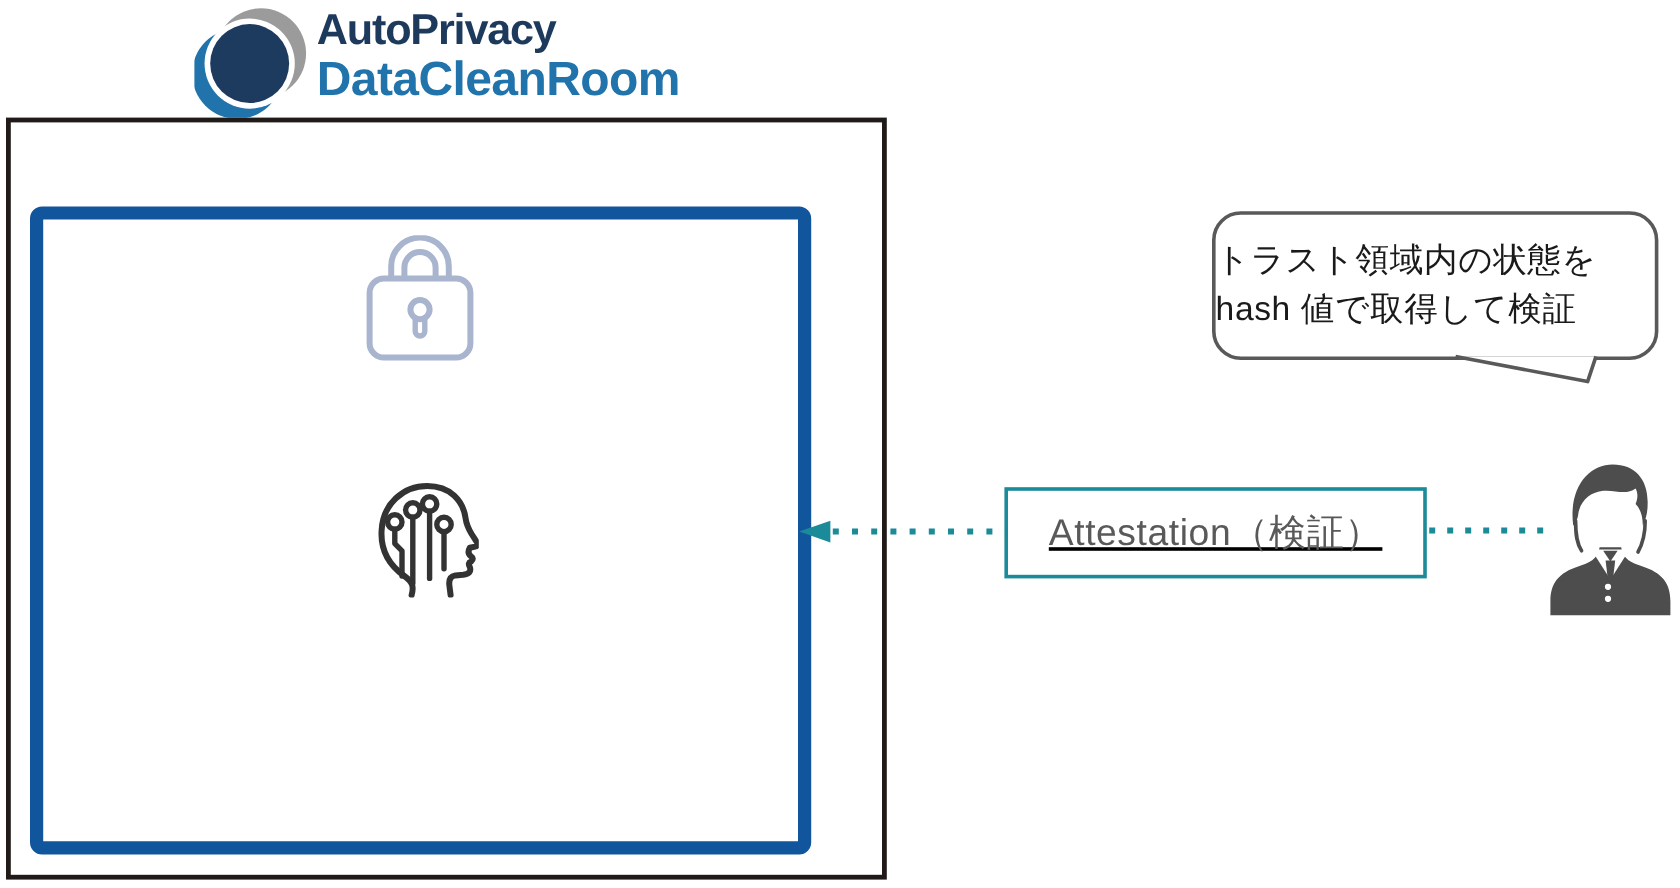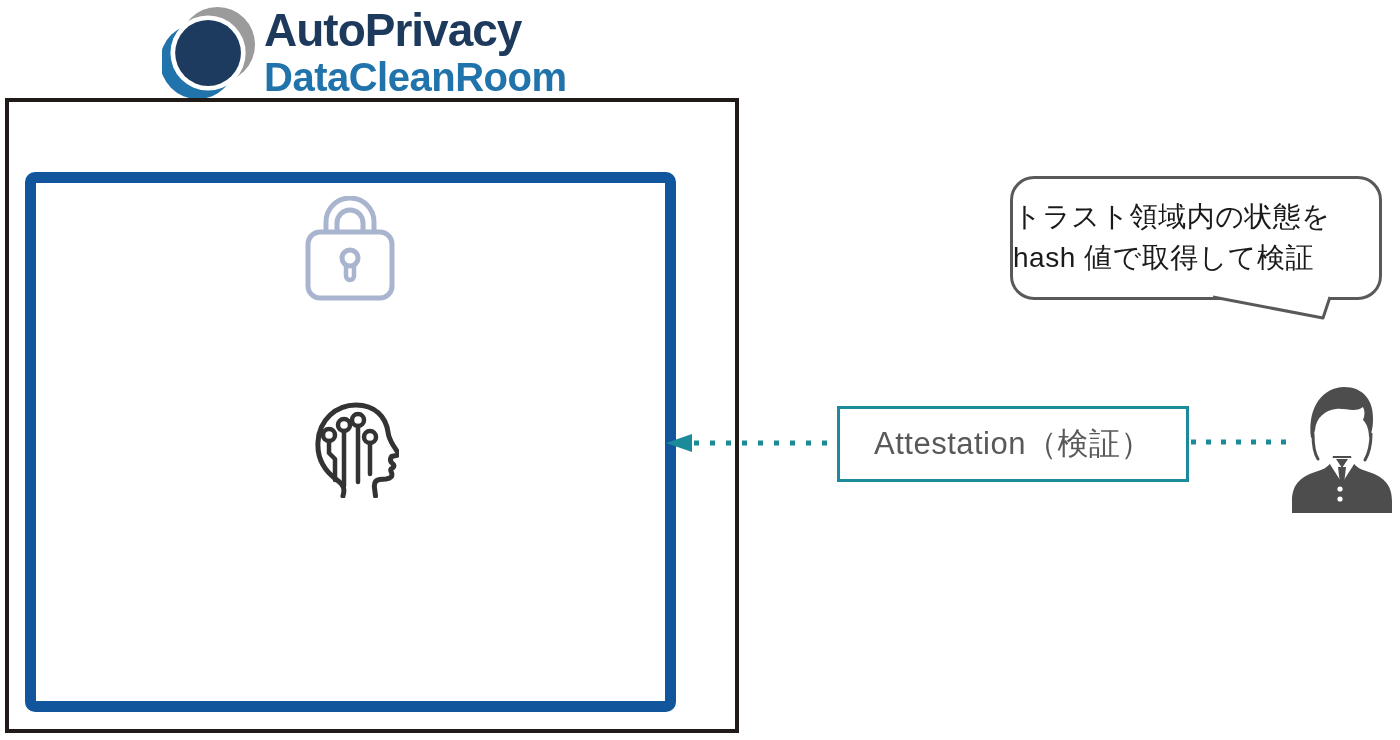--- a/index.html
+++ b/index.html
@@ -11,21 +11,21 @@
     height: 740px;
     background: #ffffff;
     overflow: hidden;
   }
 
   
   .logo { position: absolute; left: 162px; top: 4px; display: flex; align-items: flex-start; }
   .logo-icon { width: 94px; height: 94px; margin-top: 2px; }
   .logo-text { margin-left: 8px; padding-top: 2px; }
   .logo-title {
-    font-size: 46px; font-weight: bold; letter-spacing: -1px;
+    font-size: 36px; font-weight: bold; letter-spacing: -1px;
     color: #1d3a5c; line-height: 1.06;
   }
   .logo-subtitle {
     font-size: 40px; font-weight: bold; letter-spacing: -0.5px;
     color: #2173ab; line-height: 1.0; margin-top: 2px;
   }
 
   
   .outer-box {
     position: absolute; left: 5px; top: 98px;
@@ -65,20 +65,21 @@
   }
 
   
   .attestation-box {
     position: absolute; left: 837px; top: 406px;
     width: 352px; height: 76px;
     border: 3px solid #1b8a99;
     background: #ffffff;
     display: flex; align-items: center; justify-content: center;
     z-index: 3;
+    text-decoration: underline;
   }
   .attestation-label {
     font-size: 31px; color: #595959; letter-spacing: 0.5px; white-space: nowrap;
   }
 
   
   .connector-left  { position: absolute; left: 662px; top: 430px; width: 178px; height: 26px; z-index: 4; }
   .connector-right { position: absolute; left: 1189px; top: 436px; width: 102px; height: 12px; z-index: 4; }
 
   

